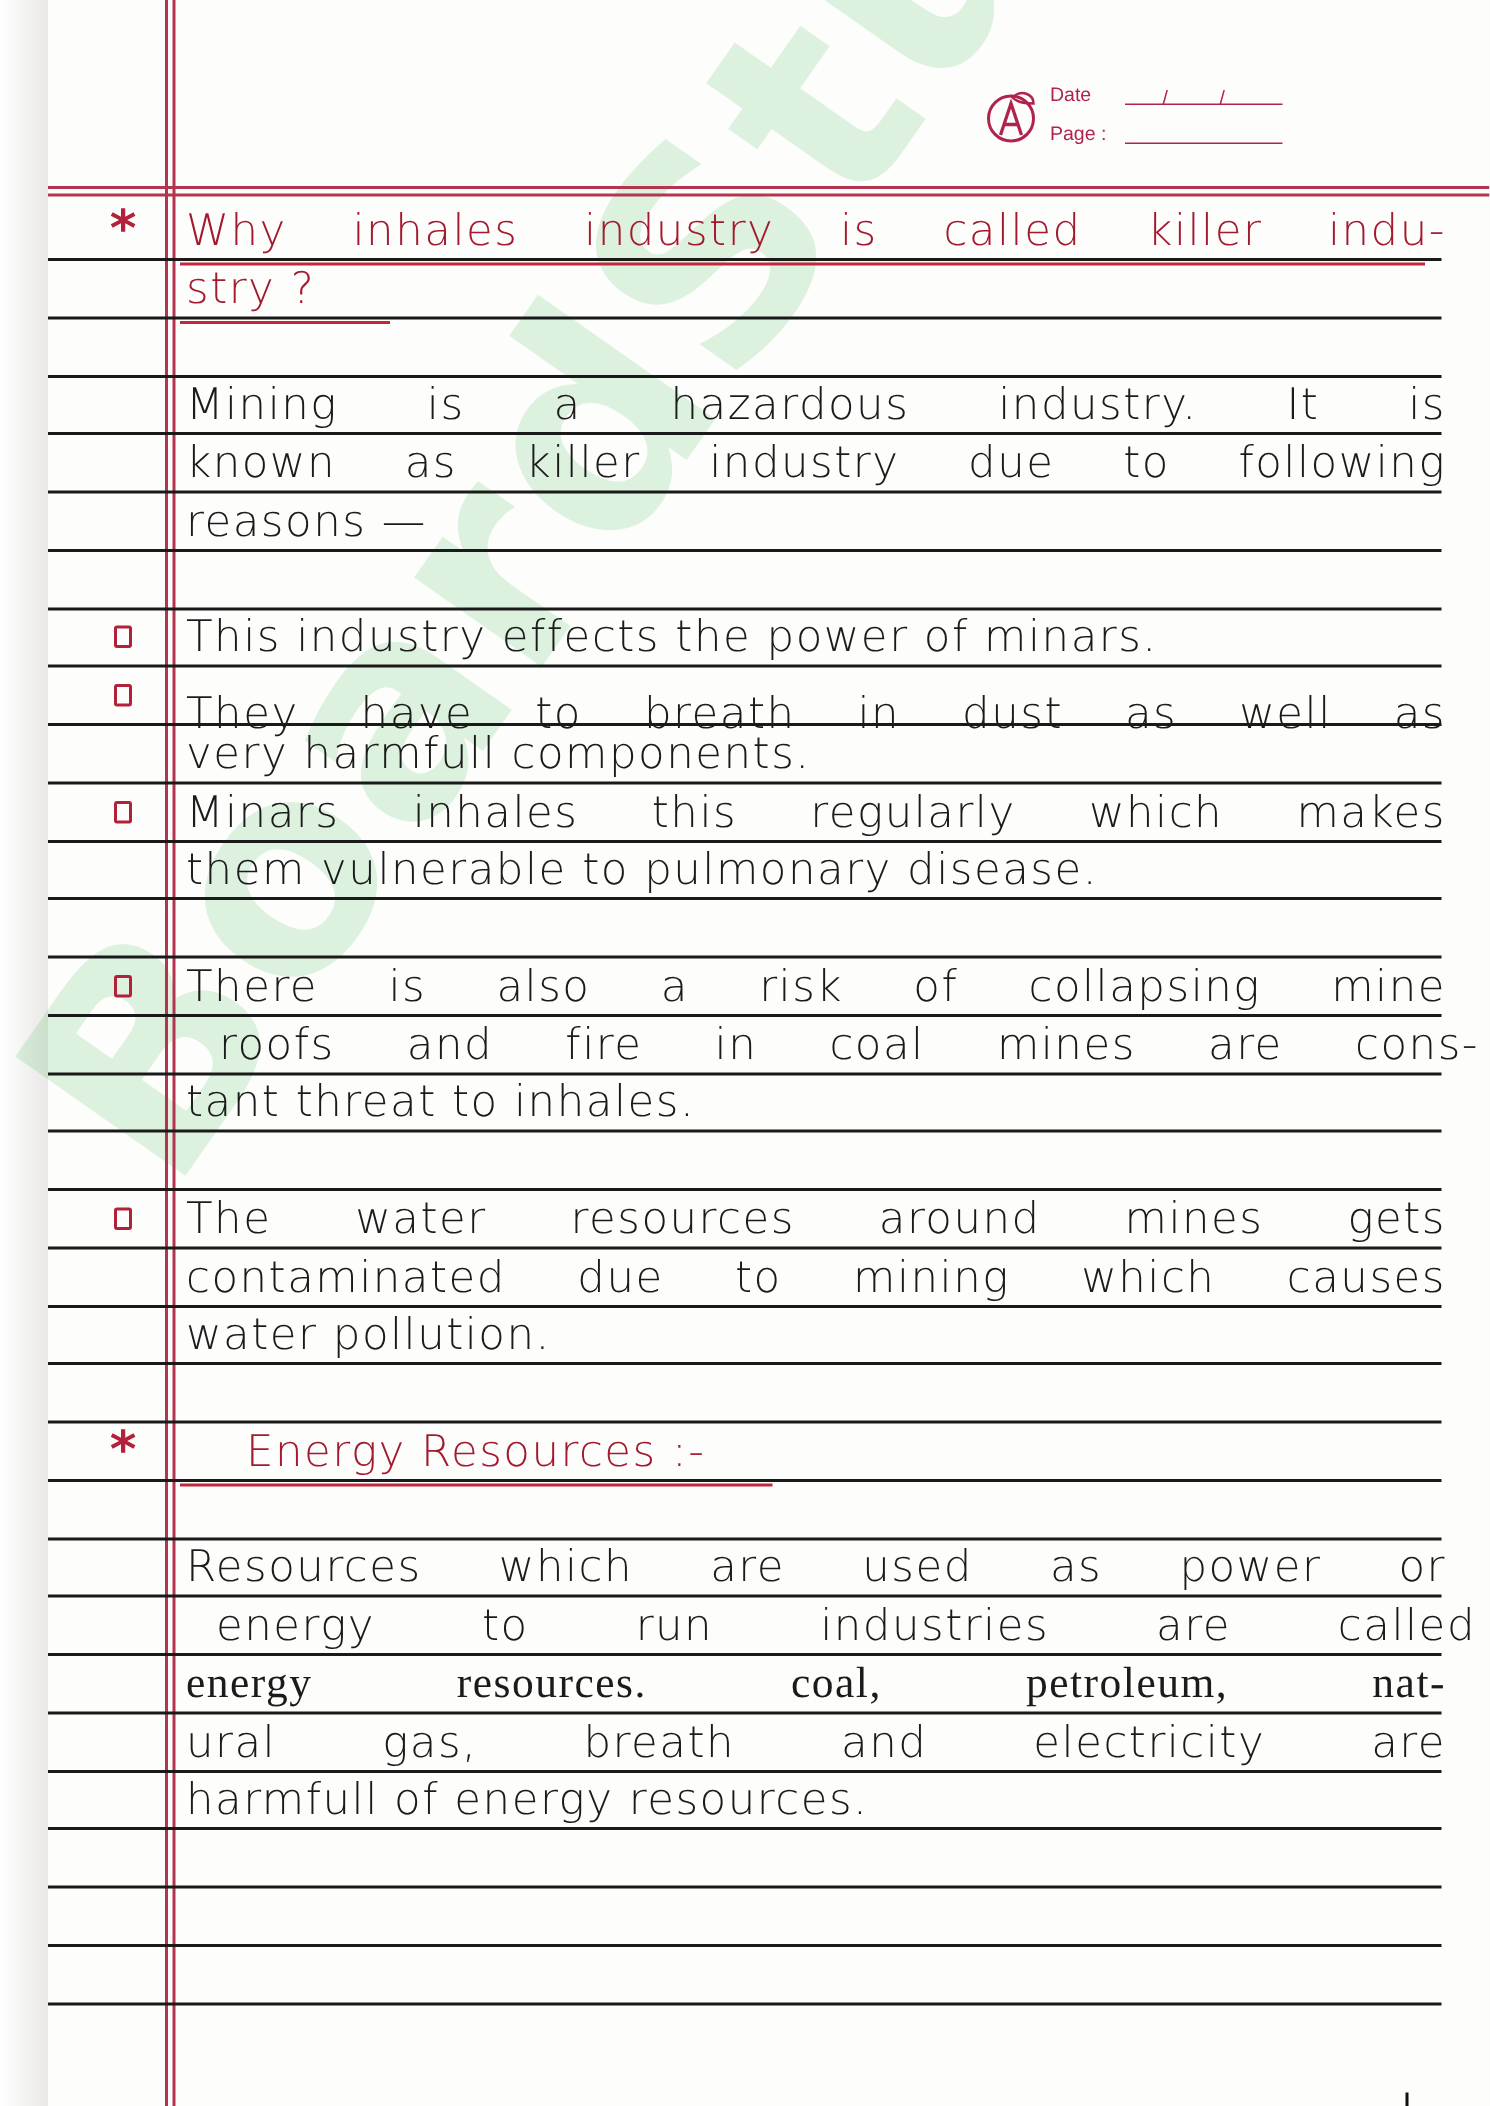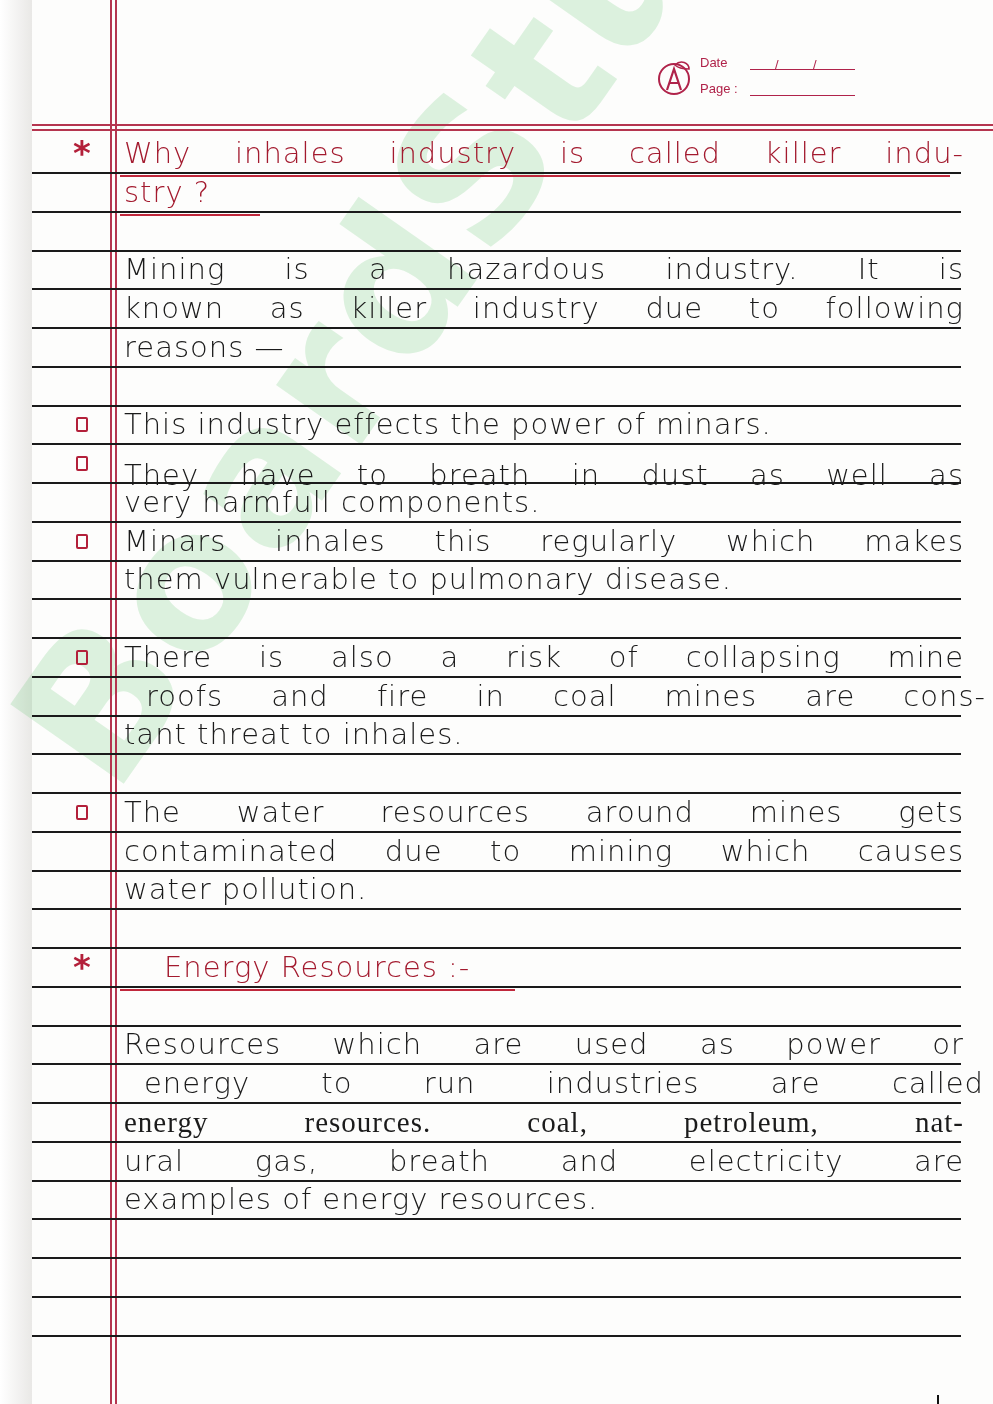--- a/index.html
+++ b/index.html
@@ -154,16 +154,16 @@
     <div class="marker box" style="top: 793px;"></div>
     <div class="row justify" style="top: 832px;">contaminated due to mining which causes</div>
     <div class="row" style="top: 870px;">water pollution.</div>
     <div class="row heading" style="top: 948px; margin-left: 40px;">Energy Resources :-</div>
     <div class="heading-underline" style="top: 989px; left: 120px; width: 395px;"></div>
     <div class="marker star" style="top: 948px;">*</div>
     <div class="row justify" style="top: 1025px;">Resources which are used as power or</div>
     <div class="row justify" style="top: 1064px; margin-left: 20px;">energy to run industries are called</div>
     <div class="row justify" style="top: 1103px; font-family: Liberation Serif, serif;">energy resources. coal, petroleum, nat-</div>
     <div class="row justify" style="top: 1142px;">ural gas, breath and electricity are</div>
-    <div class="row" style="top: 1180px;">examples of energy resources.</div>
+    <div class="row" style="top: 1180px;">harmfull of energy resources.</div>
   </div>
 
 <div class="tick-mark" style="left:937px; top:1395px;"></div>
 
 </body></html>

